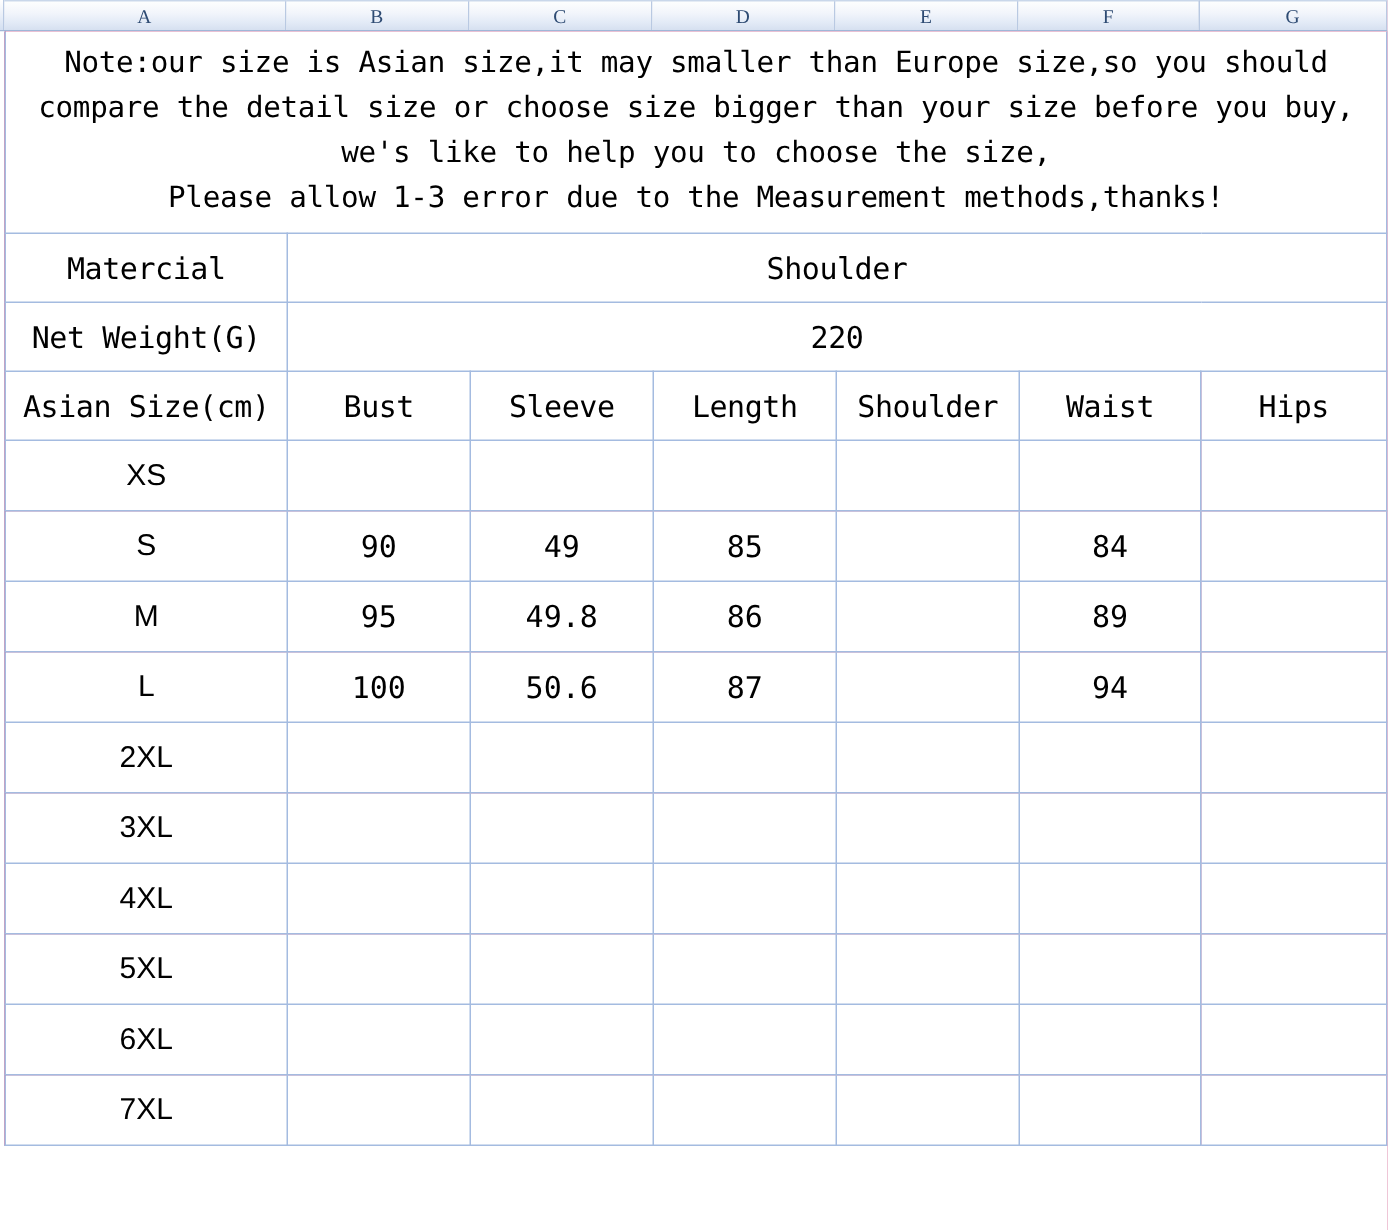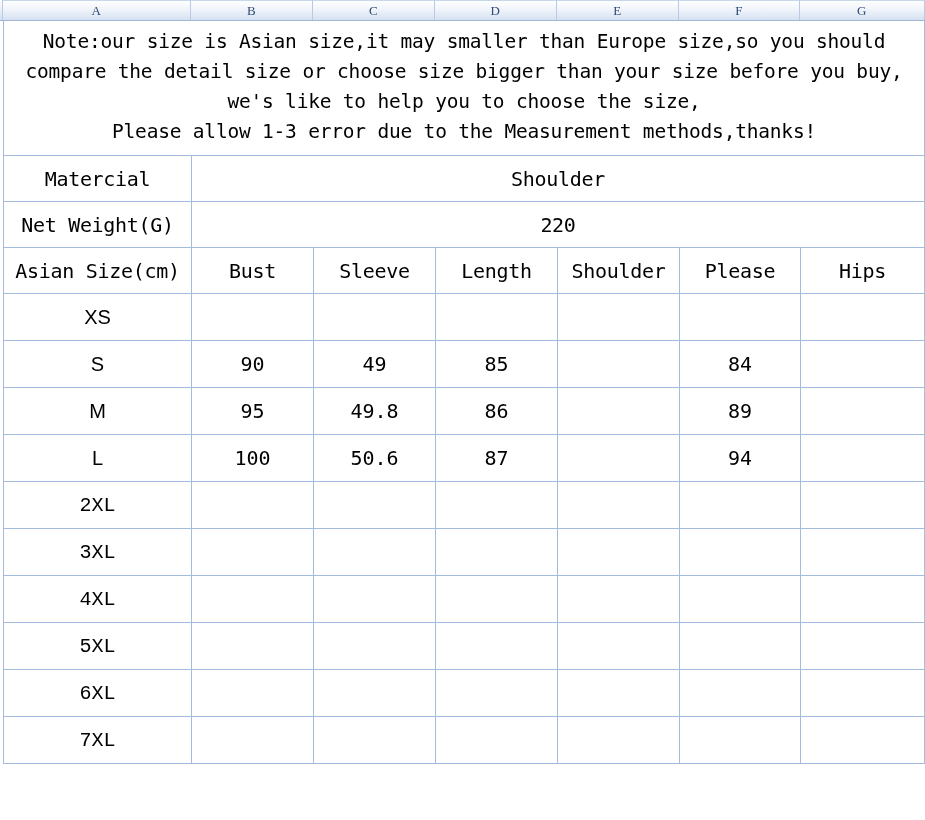--- a/index.html
+++ b/index.html
@@ -94,21 +94,21 @@
     font-size: 20px;
     letter-spacing: -0.3px;
     text-align: center;
   }
 
   .r-data { height: 47px; }
   .r-data td { font-size: 20px; }
 
   
   .size-mono { font-family: Liberation Sans, sans-serif; font-size: 20px; }
-  .size-sans { font-family: Liberation Mono, monospace; font-size: 20px; }
+  .size-sans { font-family: Liberation Sans, sans-serif; font-size: 20px; }
   .num { font-family: "DejaVu Sans Mono", monospace; font-size: 20px; }
 </style>
 </head>
 <body>
 
 <div class="col-header-strip">
   <div class="corner-box"></div>
   <div class="col-head" style="width:188px">A</div>
   <div class="col-head" style="width:122px">B</div>
   <div class="col-head" style="width:122px">C</div>
@@ -147,21 +147,21 @@
         <td class="label">Net Weight(G)</td>
         <td class="value" colspan="6">220</td>
       </tr>
 
       <tr class="r-head">
         <td>Asian Size(cm)</td>
         <td>Bust</td>
         <td>Sleeve</td>
         <td>Length</td>
         <td>Shoulder</td>
-        <td>Please</td>
+        <td>Waist</td>
         <td>Hips</td>
       </tr>
 
       <tr class="r-data">
         <td class="size-mono">XS</td>
         <td class="num"></td>
         <td class="num"></td>
         <td class="num"></td>
         <td class="num"></td>
         <td class="num"></td>

